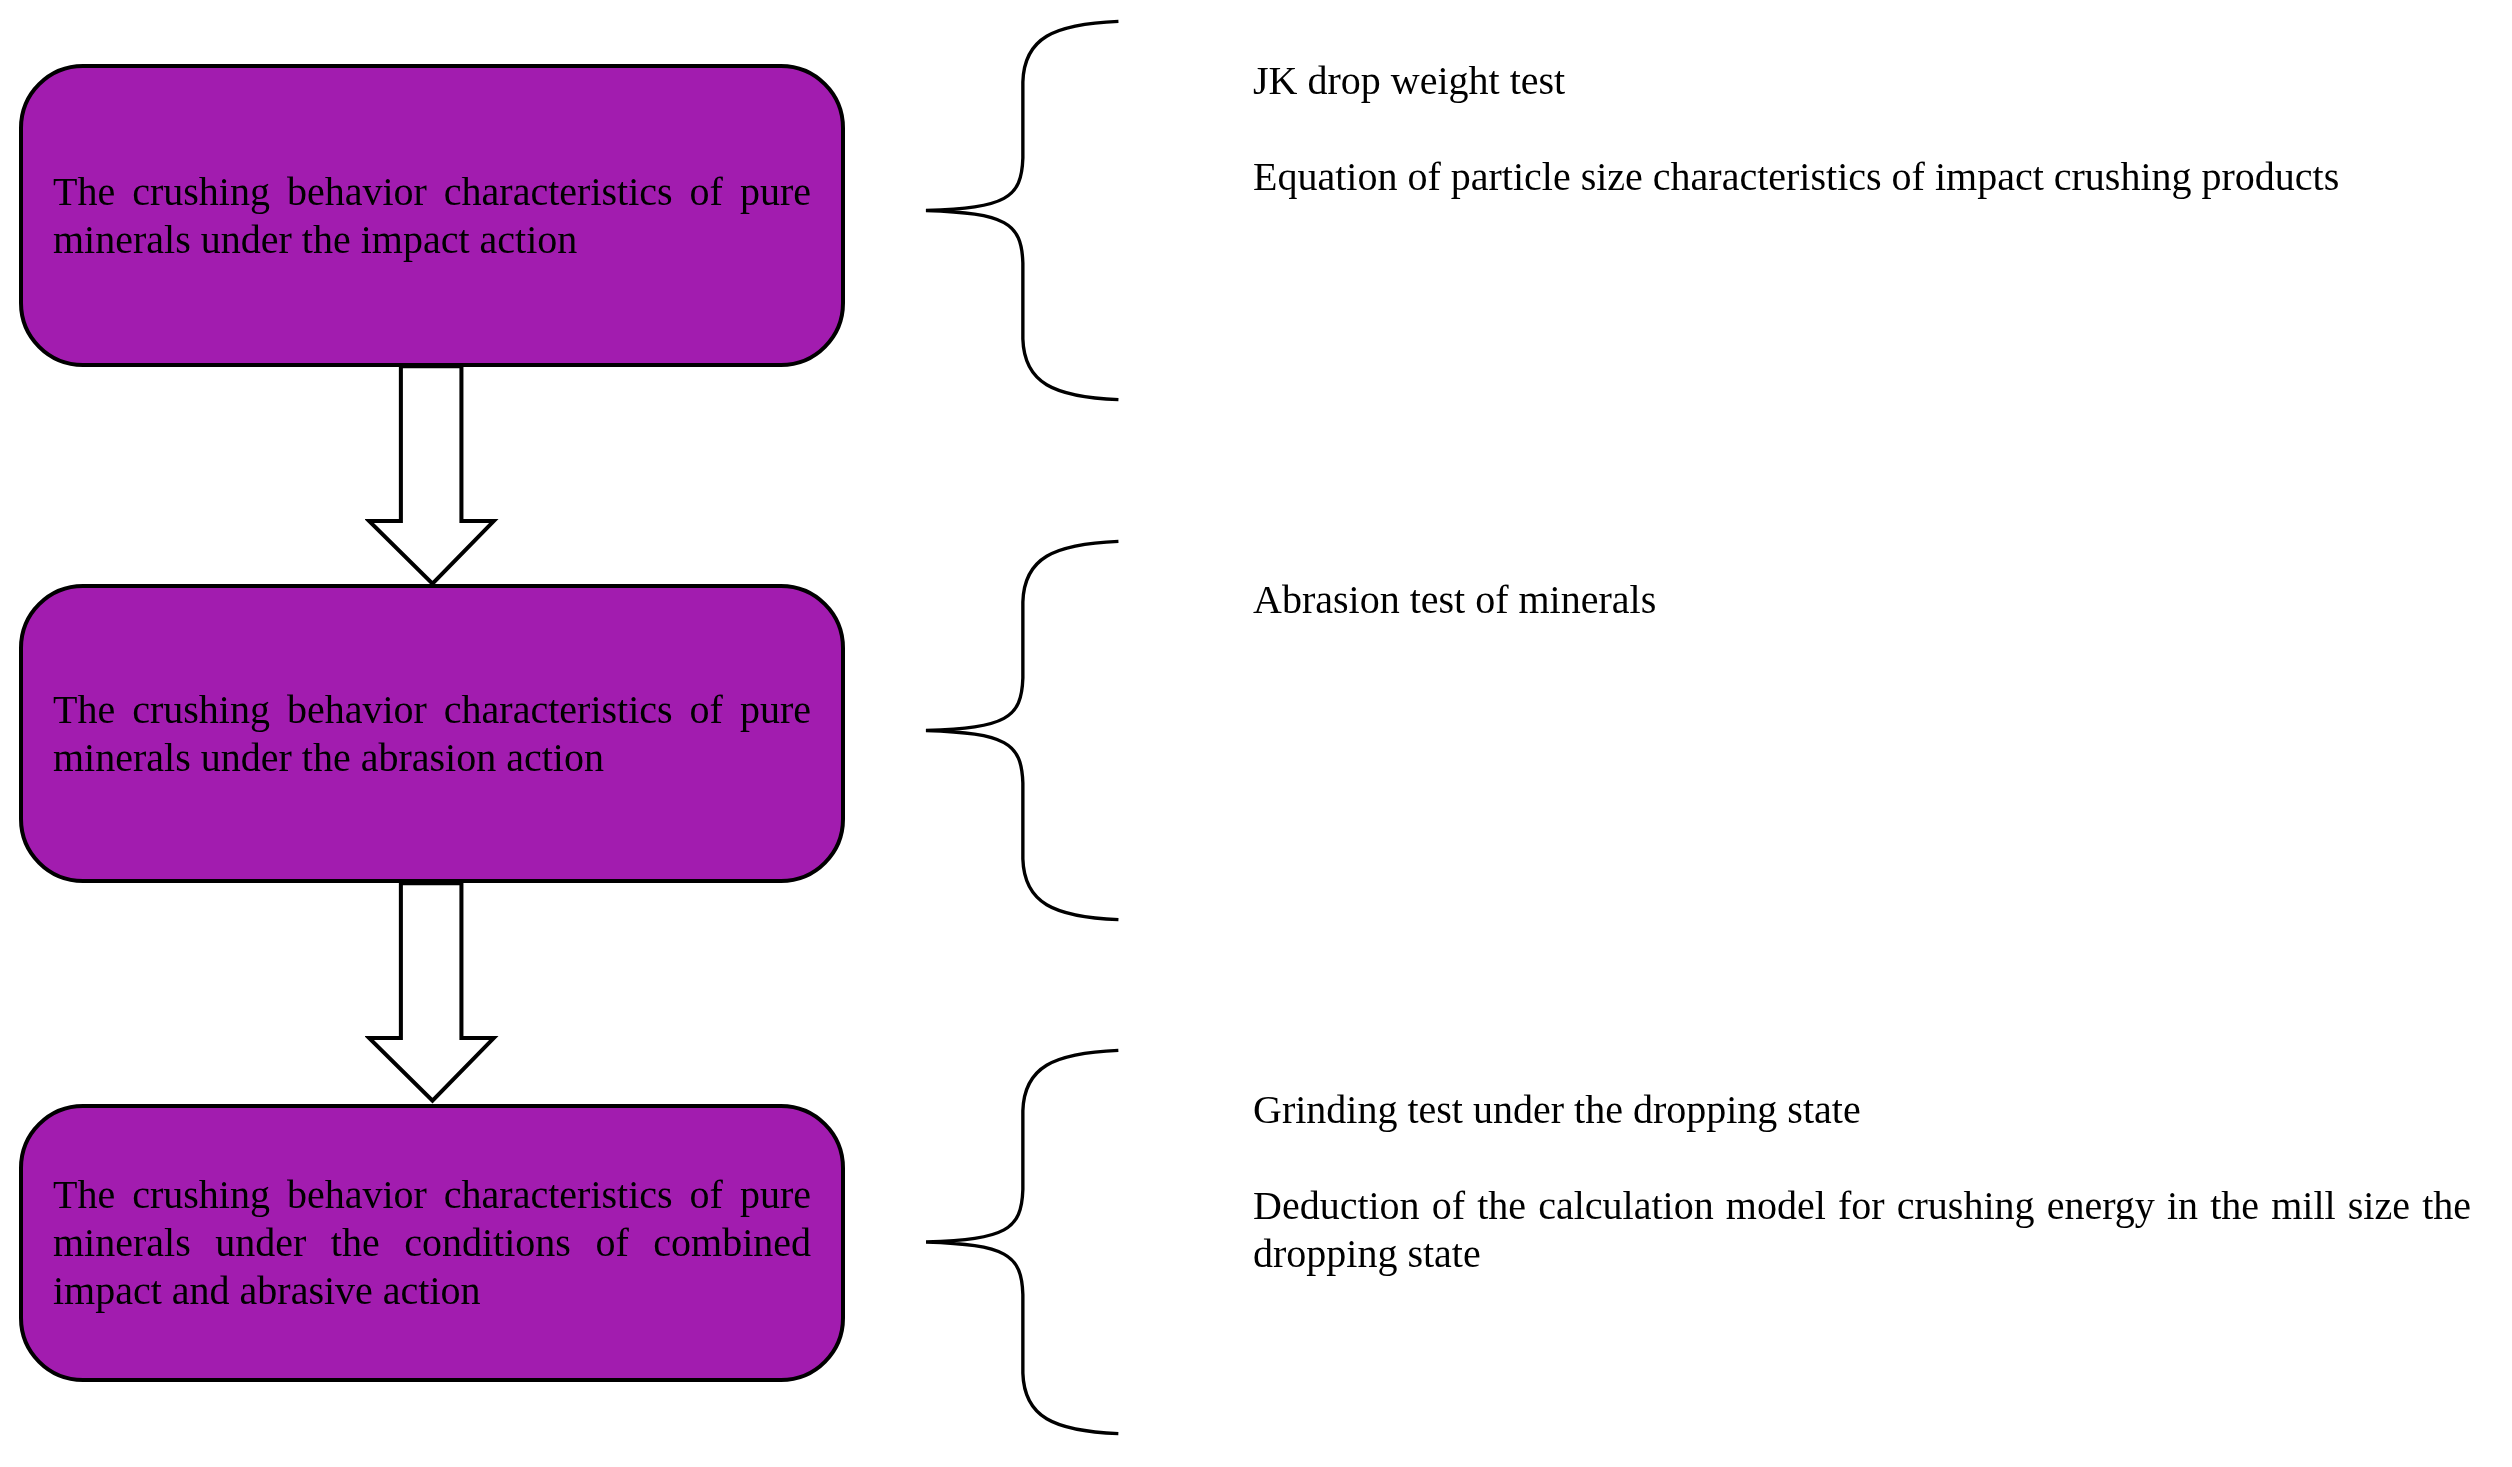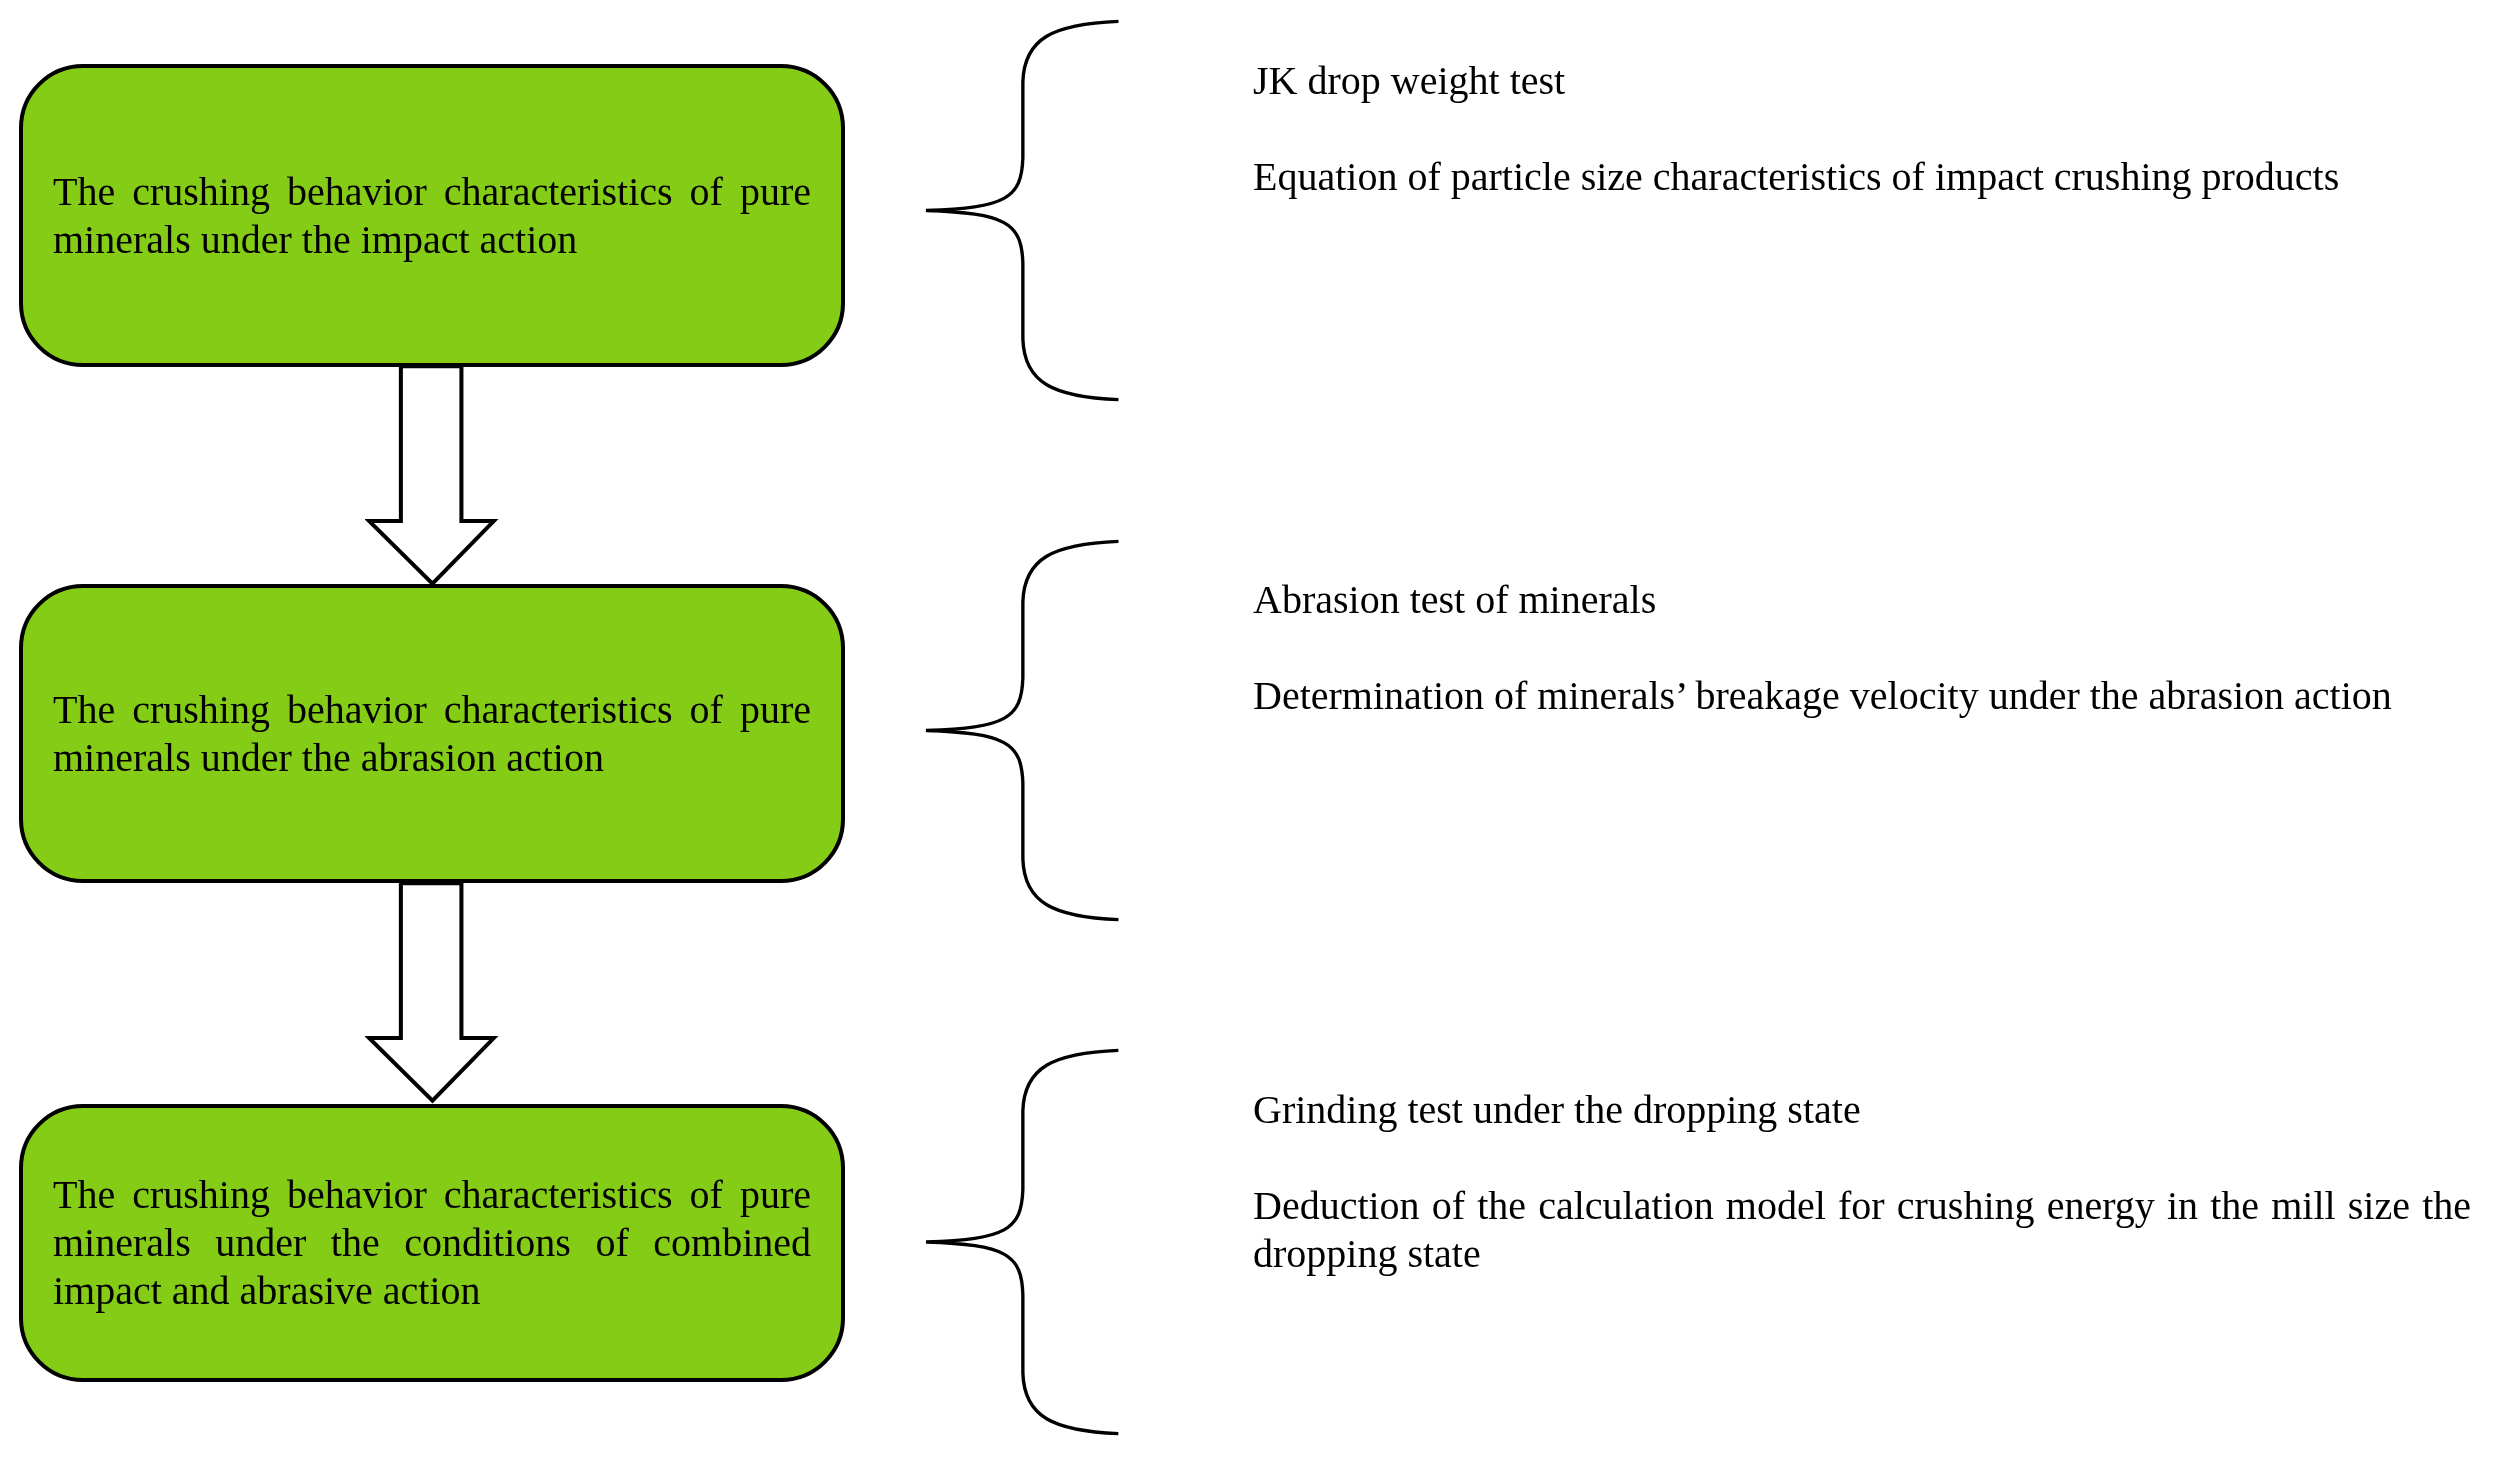--- a/index.html
+++ b/index.html
@@ -1,21 +1,21 @@
 <!DOCTYPE html>
 <html style="font-size:10.8px"><head>
 <meta charset="utf-8">
 <style>
   html,body{margin:0;padding:0;background:#ffffff;}
   body{width:2512px;height:1467px;position:relative;overflow:hidden;
        font-family:"Liberation Serif", serif;color:#000;}
   .canvas{position:absolute;left:0;top:0;width:2512px;height:1467px;}
 
   .flow-box{position:absolute;left:19px;width:826px;box-sizing:border-box;
-            border:4px solid #000;border-radius:64px;background:#84cc16;
+            border:4px solid #000;border-radius:64px;background:#a21caf;
             display:flex;align-items:center;}
   #box1{top:64px;height:303px;}
   #box2{top:584px;height:299px;}
   #box3{top:1104px;height:278px;}
   .flow-box p{margin:0;width:100%;padding:0 30px;
               font-size:40px;line-height:48px;text-align:justify;text-justify:inter-word;}
 
   .arrow-svg{position:absolute;left:365px;width:135px;height:222px;}
   #arrow1{top:365px;}
   #arrow2{top:882px;}
@@ -64,21 +64,20 @@
   <svg class="brace-svg" id="brace3" viewBox="0 0 310 580">
     <path d="M 302 5 C 205 9 162 30 160 95 L 160 212 C 158 272 135 286 16 290 C 135 294 158 308 160 368 L 160 485 C 162 550 205 571 302 575" fill="none" stroke="#000000" stroke-width="5"></path>
   </svg>
 
   <div class="detail-group" id="group1">
     <p>JK drop weight test</p>
     <p>Equation of particle size characteristics of impact crushing products</p>
   </div>
   <div class="detail-group" id="group2">
     <p>Abrasion test of minerals</p>
-    <p>Determination of minerals’ breakage velocity under the abrasion action</p>
   </div>
   <div class="detail-group" id="group3">
     <p>Grinding test under the dropping state</p>
     <p>Deduction of the calculation model for crushing energy in the mill size the dropping state</p>
   </div>
 
 </div>
 
 
 </body></html>

